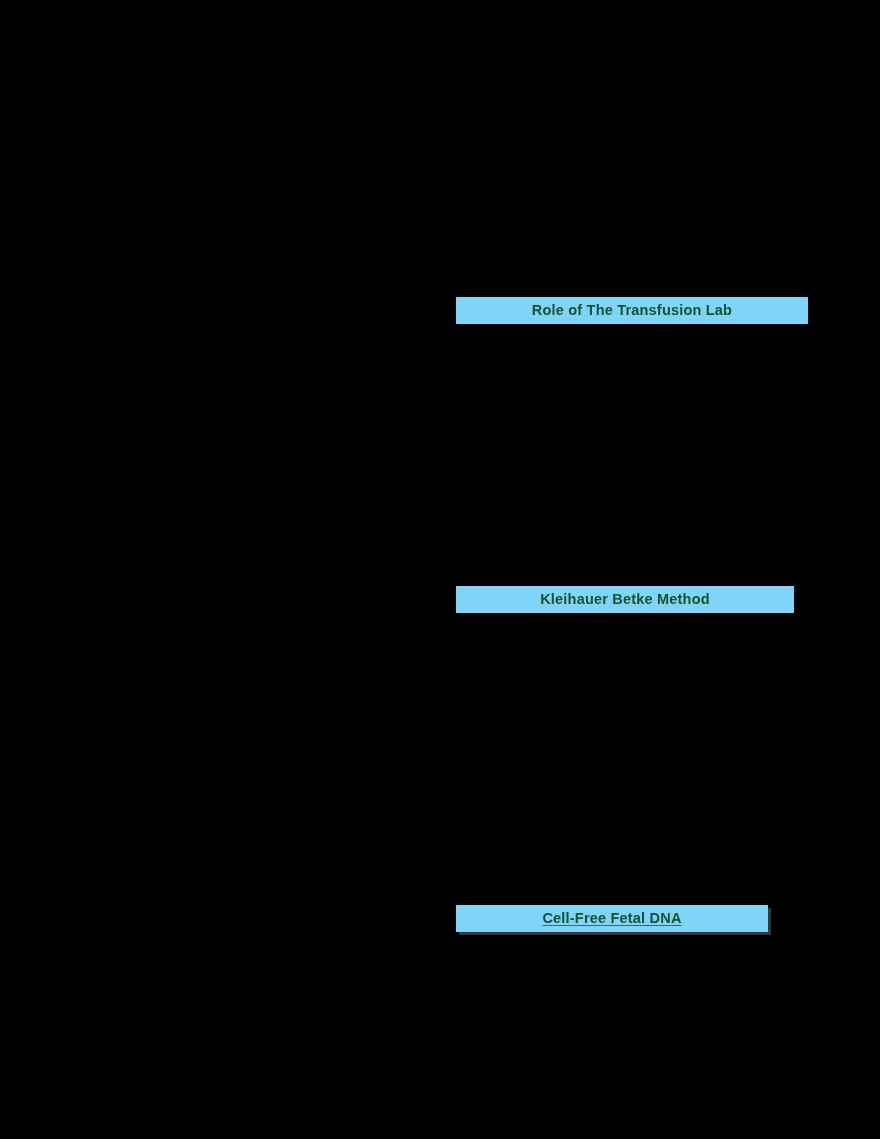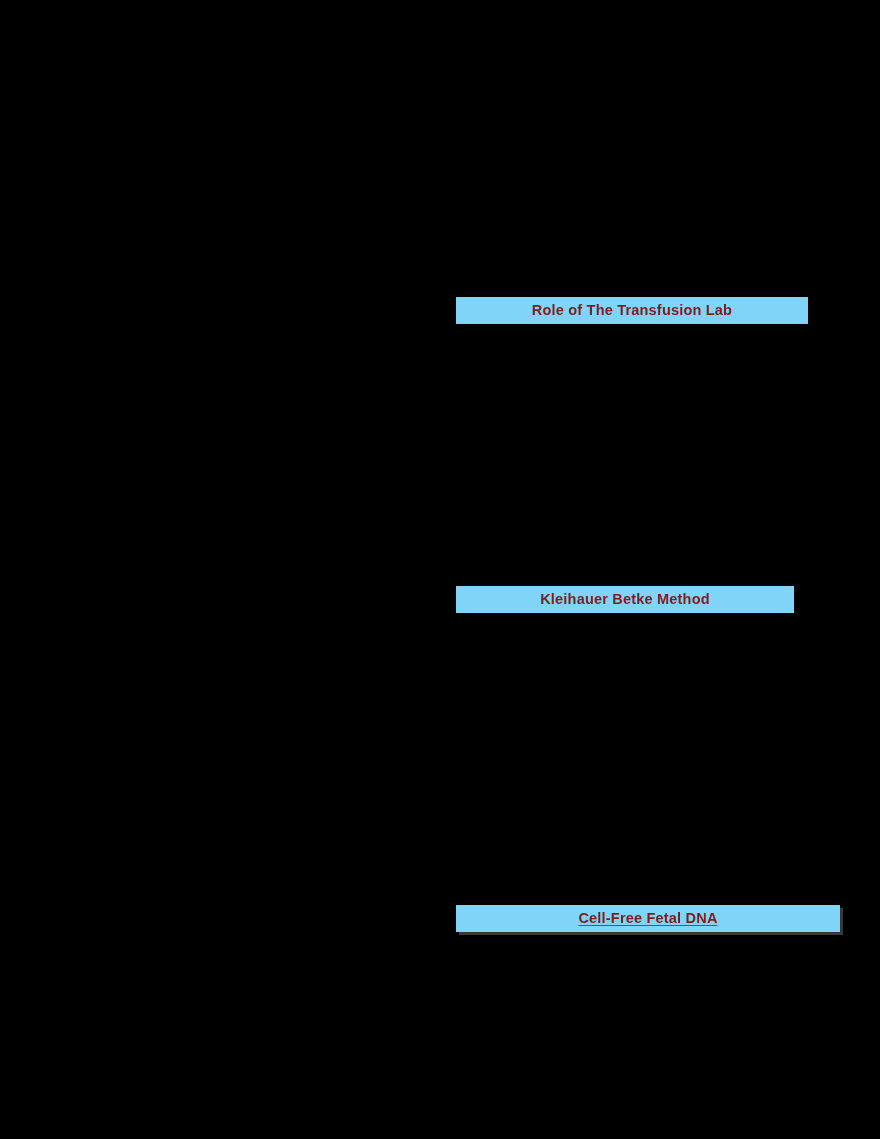--- a/index.html
+++ b/index.html
@@ -18,21 +18,21 @@
   .page {
     position: absolute;
     inset: 0;
     background: #000000;
   }
   
   .banner {
     position: absolute;
     box-sizing: border-box;
     background: #7FD4F7;
-    color: #7f1d1d;
+    color: #14532d;
     font-weight: bold;
     font-size: 14.5px;
     letter-spacing: 0.2px;
     display: flex;
     align-items: center;
     justify-content: center;
     text-align: center;
     line-height: 1.1;
     height: 27px;
   }
@@ -91,17 +91,17 @@
   </div>
 
   <div class="banner" style="left: 456px; top: 297px; width: 352px;">
     <span class="label">Role of The Transfusion Lab</span>
   </div>
 
   <div class="banner" style="left: 456px; top: 586px; width: 338px;">
     <span class="label">Kleihauer Betke Method</span>
   </div>
 
-  <div class="banner shadowed underlined" style="left: 456px; top: 905px; width: 384px;">
+  <div class="banner shadowed underlined" style="left: 456px; top: 905px; width: 312px;">
     <span class="label">Cell-Free Fetal DNA</span>
   </div>
 
 </div>
 
 </body></html>

